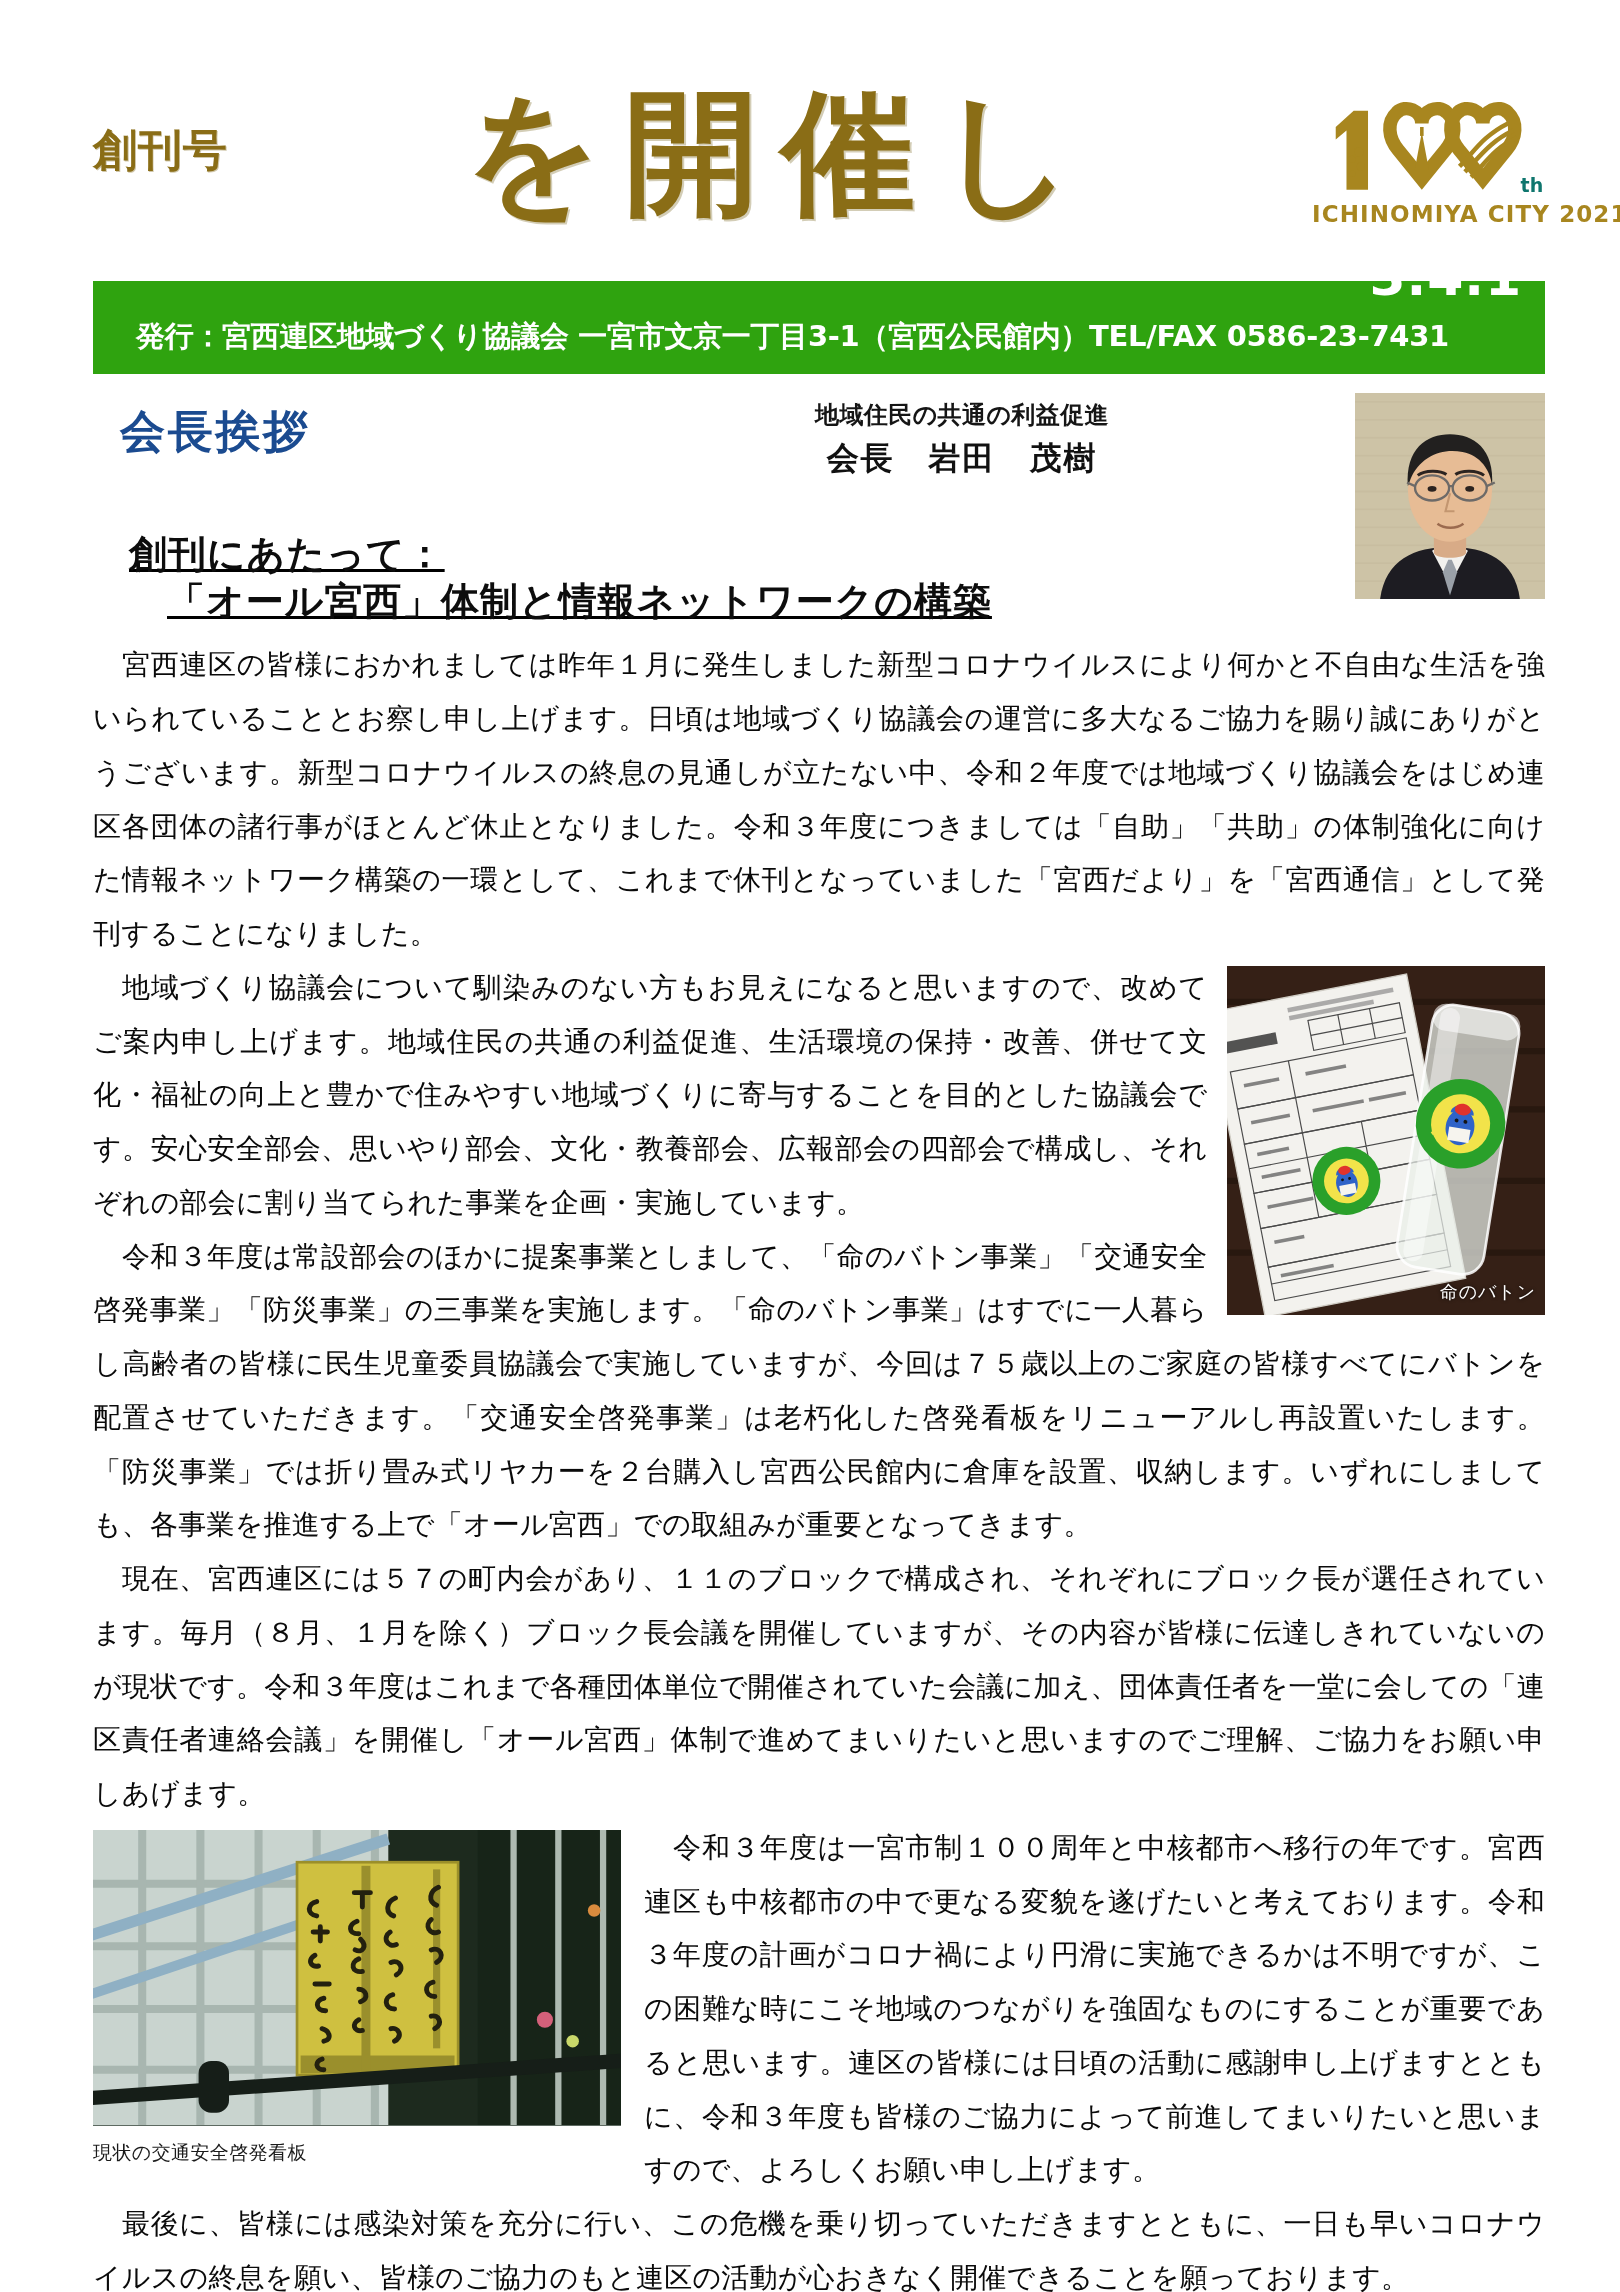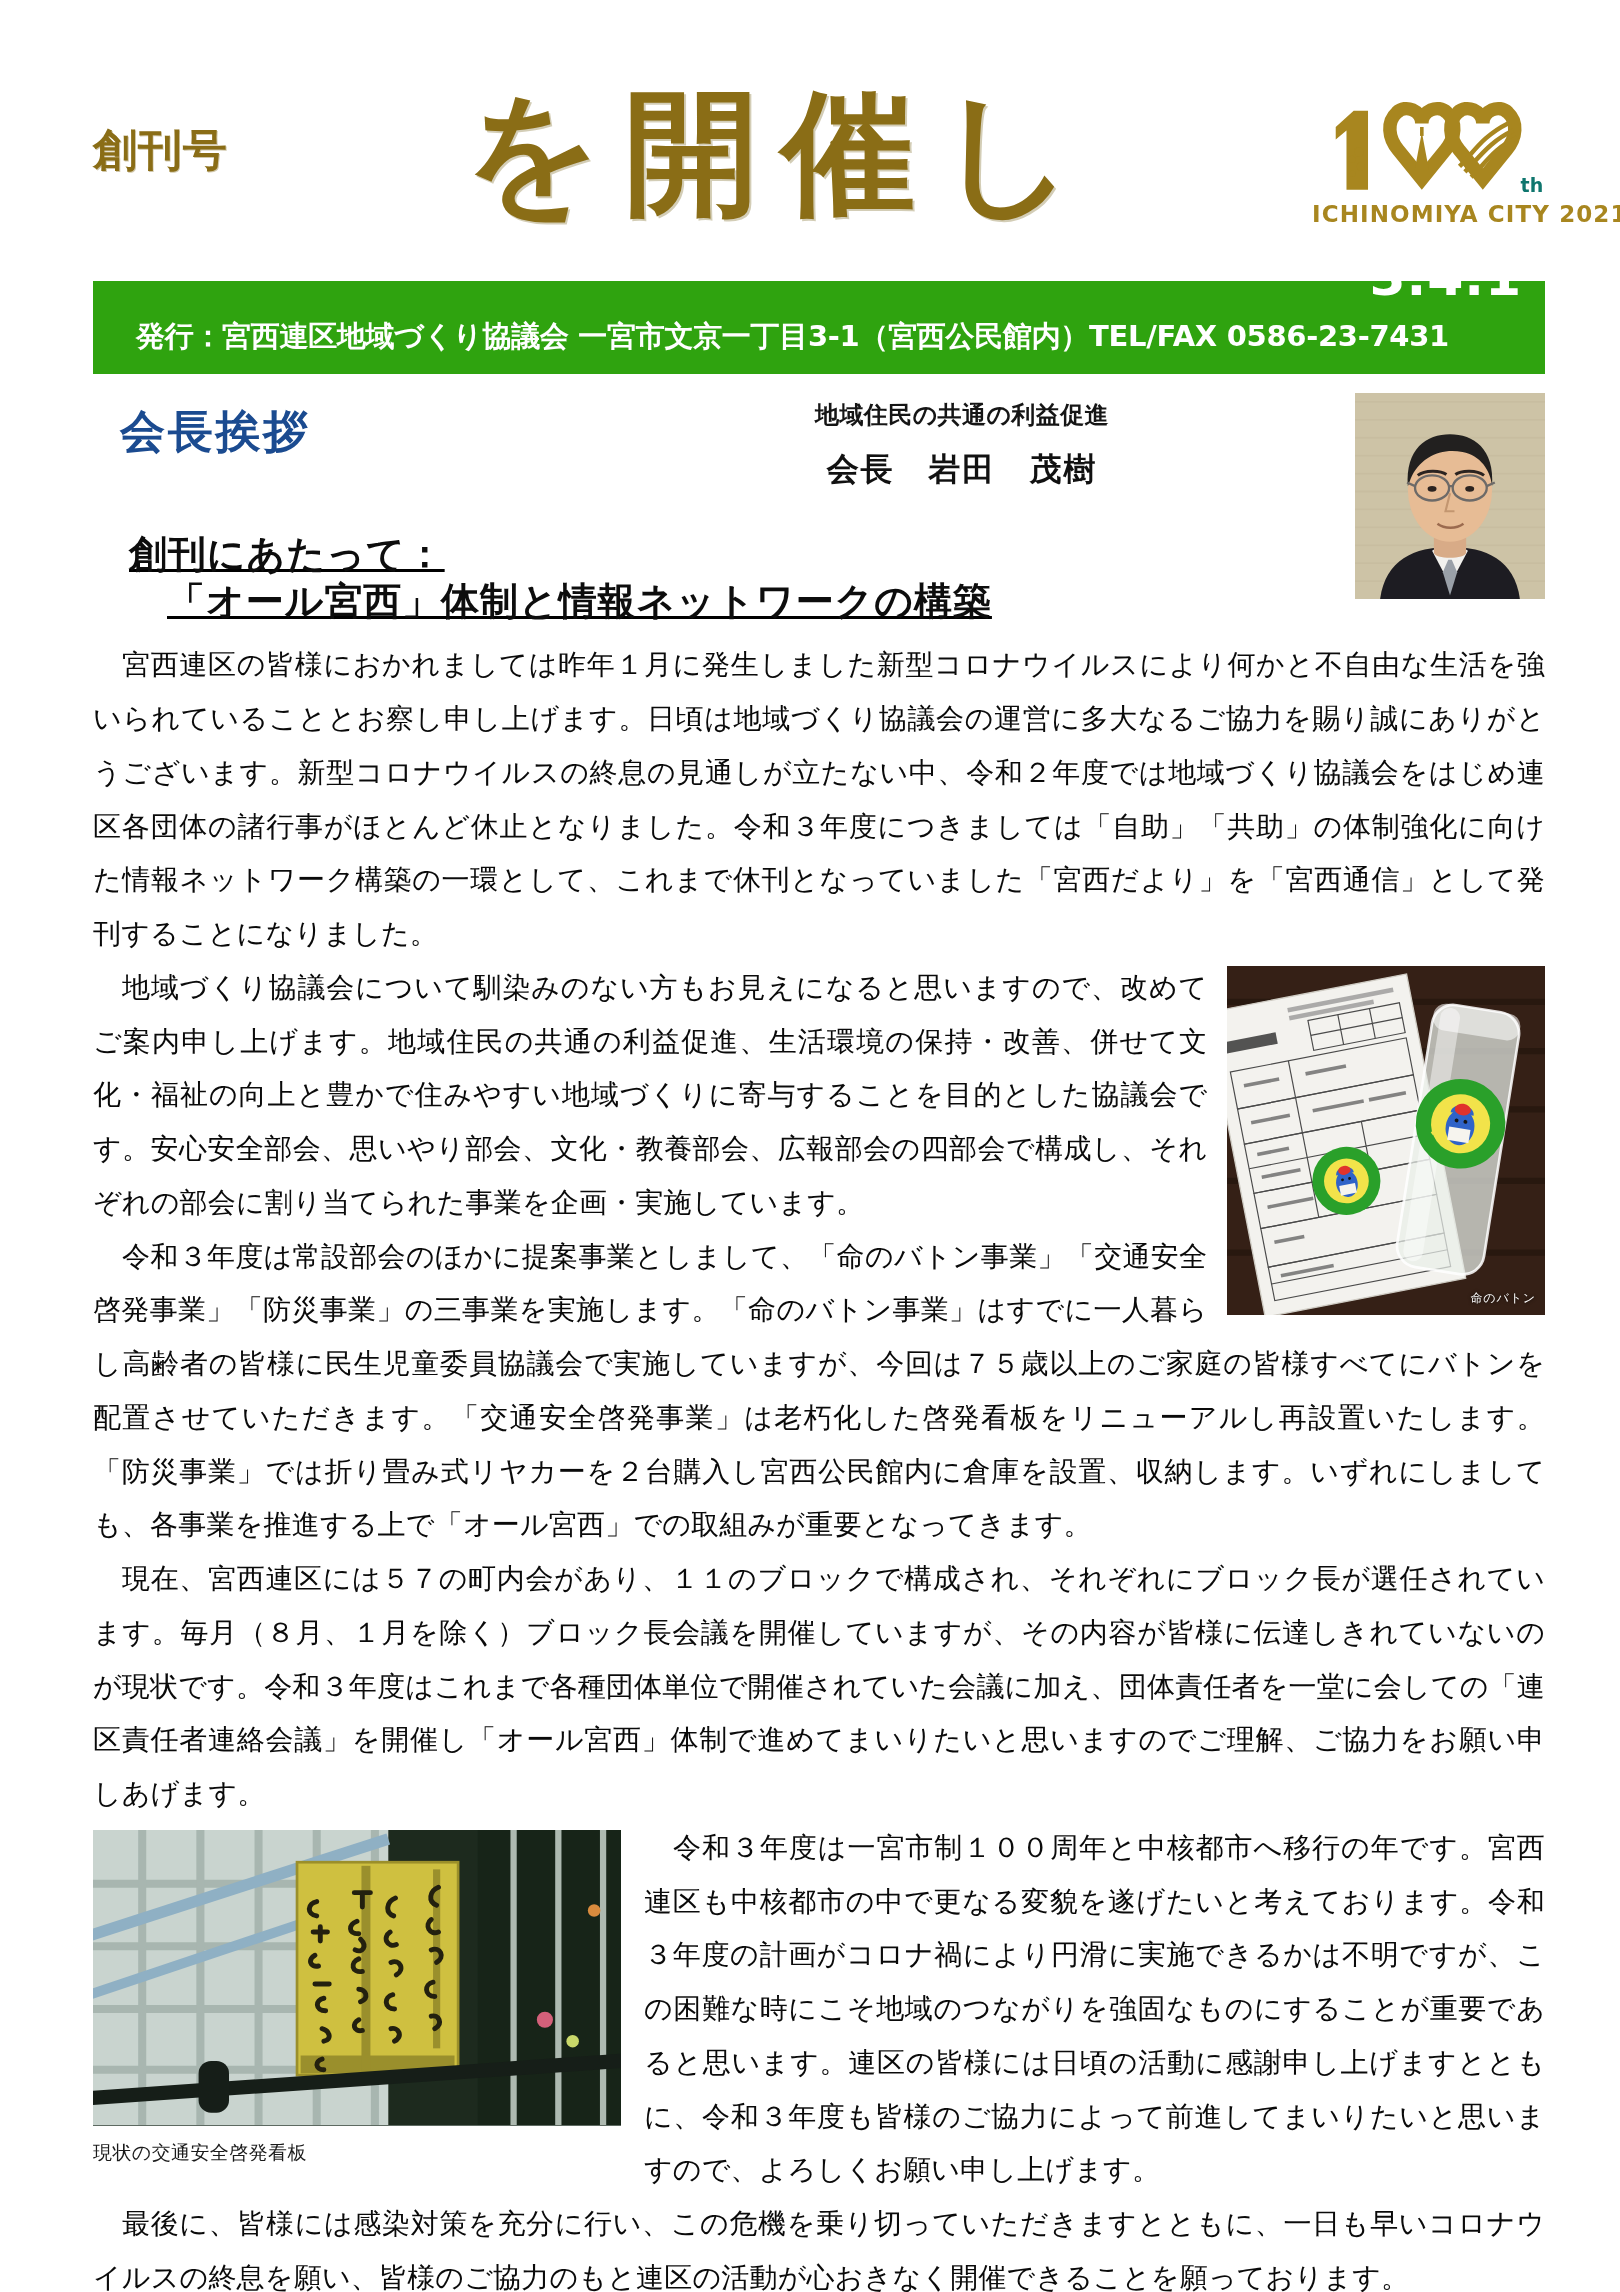--- a/index.html
+++ b/index.html
@@ -168,21 +168,21 @@
     color: #151515;
     letter-spacing: 0.4px;
     white-space: nowrap;
   }
   .byline-name {
     font-family: "DejaVu Sans", sans-serif;
     font-weight: bold;
     font-size: 32px;
     color: #111;
     letter-spacing: 1.8px;
-    margin-top: 17px;
+    margin-top: 6px;
     white-space: nowrap;
   }
 
   
   .portrait {
     position: absolute;
     right: 0;
     top: 0;
     width: 190px;
     height: 206px;
@@ -237,21 +237,21 @@
     position: relative;
     overflow: hidden;
     shape-outside: margin-box;
     background: #241610;
   }
   .photo-baton .cap {
     position: absolute;
     right: 9px;
     bottom: 5.4px;
     font-family: "DejaVu Sans", sans-serif;
-    font-size: 12px;
+    font-size: 18px;
     color: #ffffff;
     letter-spacing: 0.9px;
     text-shadow: 0 0 3.6px rgba(0,0,0,0.9);
   }
 
   .photo-sign-wrap {
     float: left;
     width: 528px;
     margin: 9px 23px 3.6px 0;
     clear: left;

